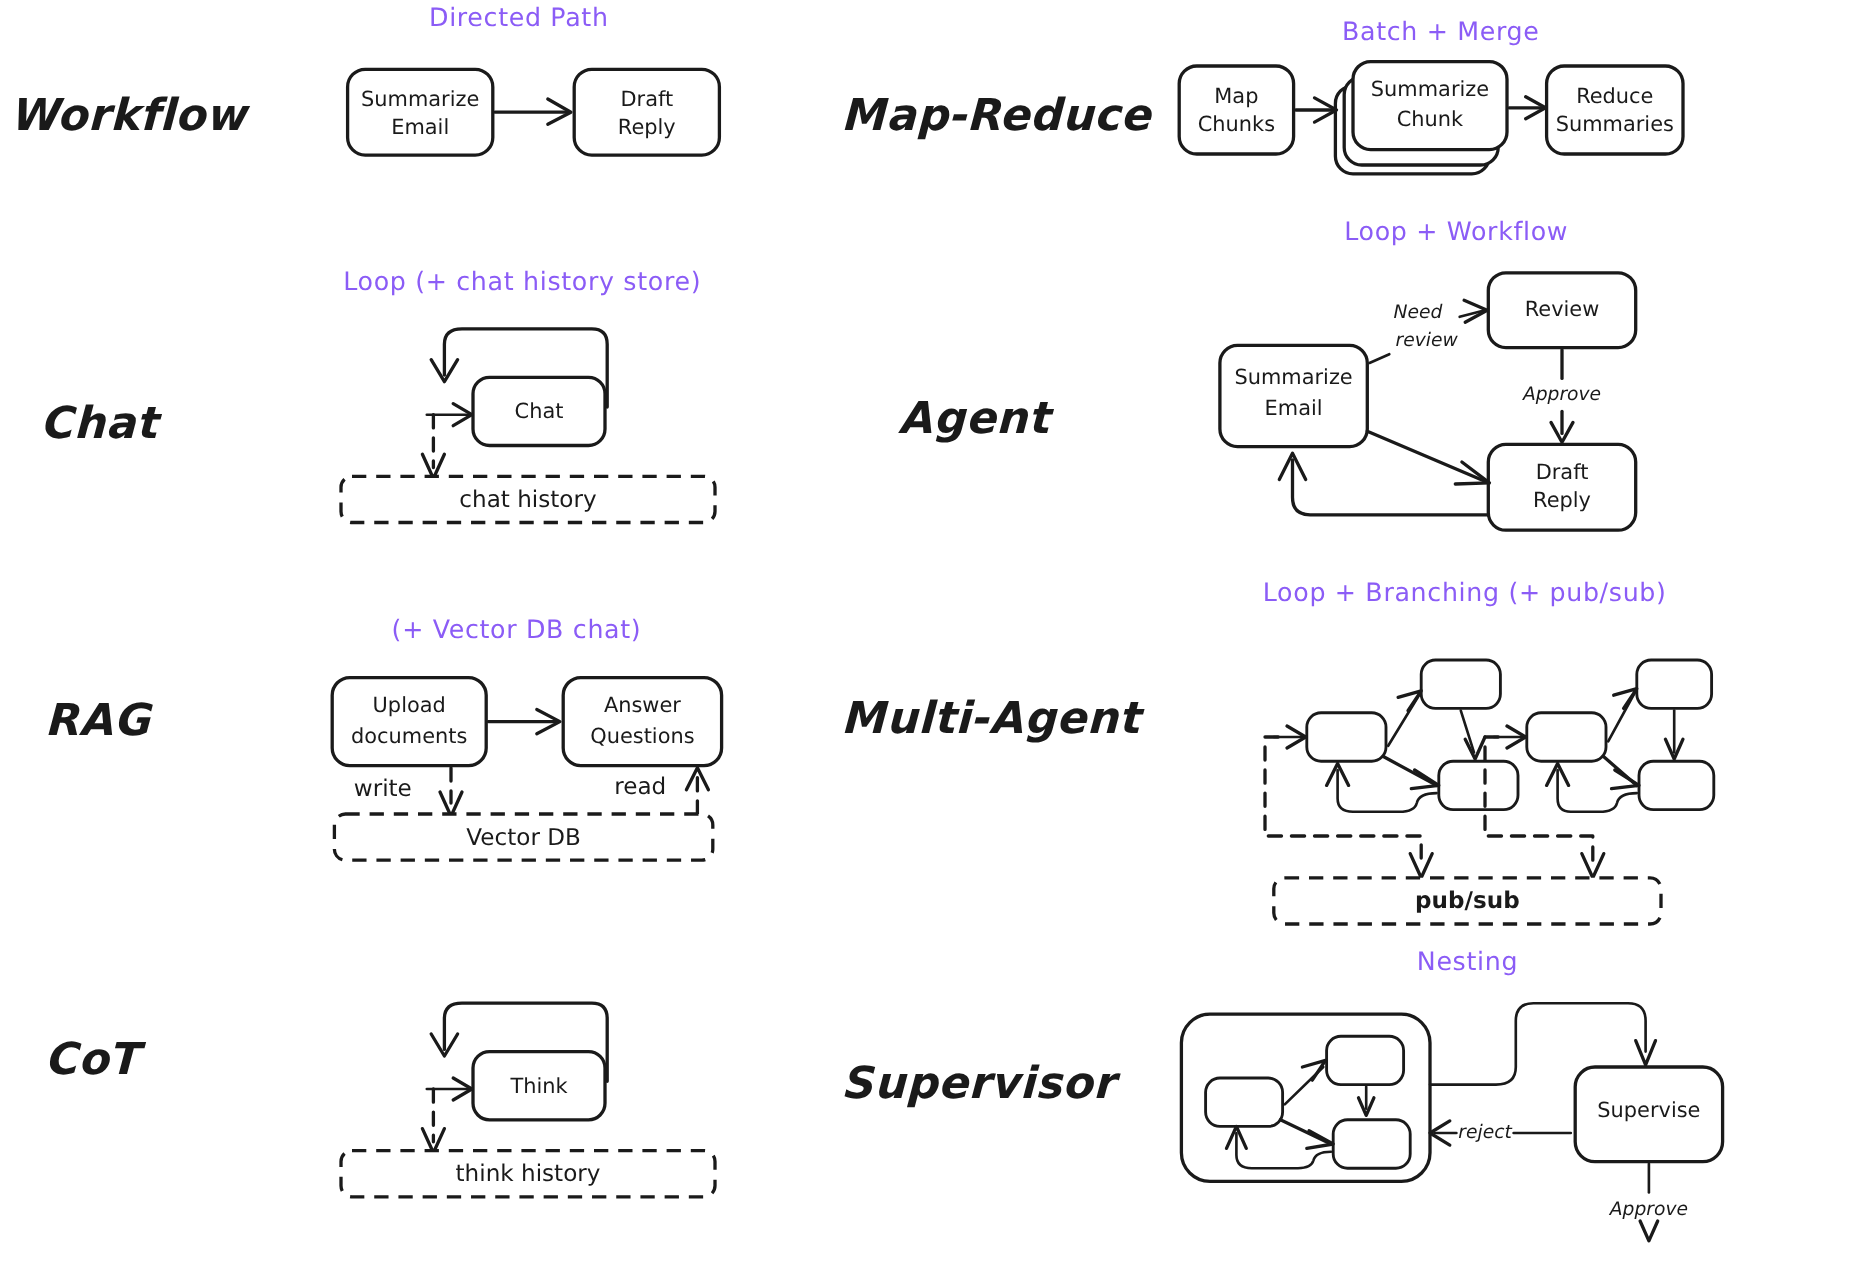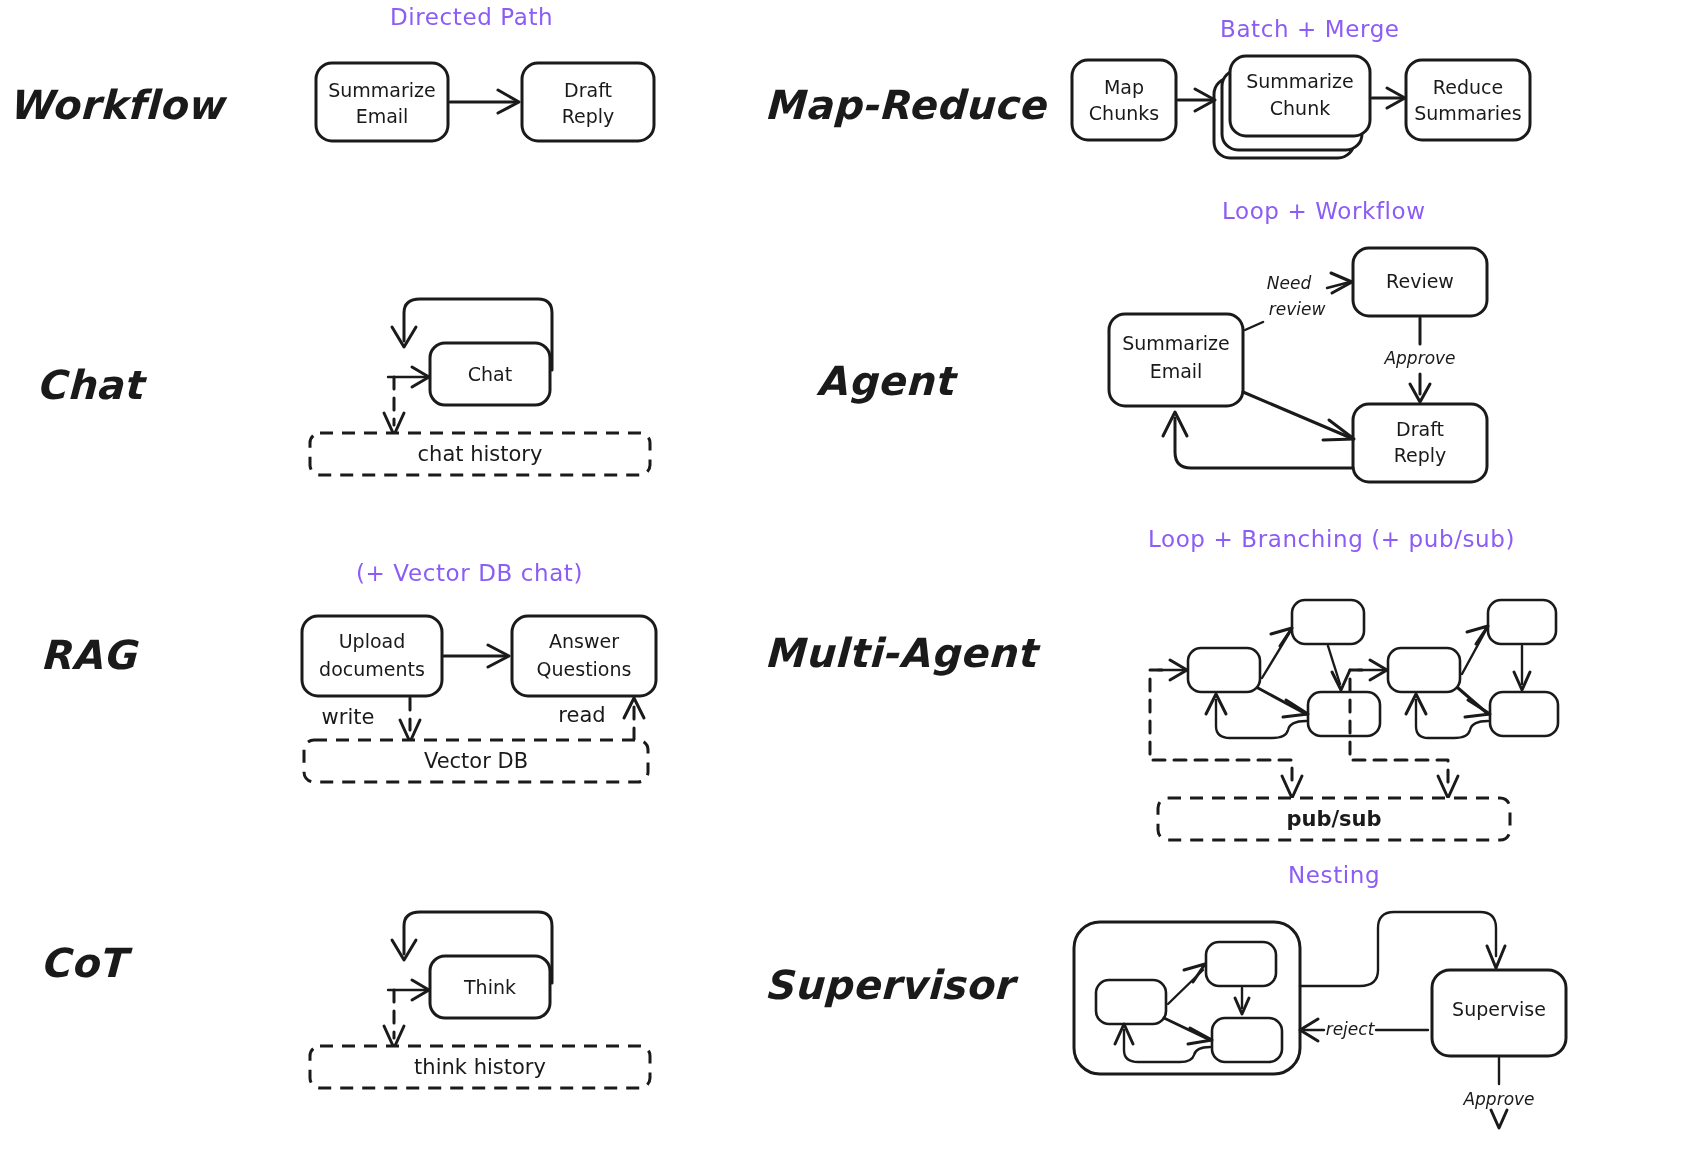--- a/index.html
+++ b/index.html
@@ -113,20 +113,21 @@
 
       <path class="edge" d="M112 50 L146 50"></path>
       <path class="head" d="M129 39 L149 50 L129 61"></path>
 
       <path class="edge" d="M306 48 L336 48"></path>
       <path class="head" d="M321 38 L339 48 L321 58"></path>
     </svg>
   </div>
 
   <div class="row-label" style="left:40px;top:362px;">Chat</div>
+  <div class="caption" style="left:312px;top:244px;">Loop (+ chat history store)</div>
 
   <div class="diagram" style="left:300px;top:285px;">
     <svg width="360" height="190" viewBox="0 0 360 190">
 
       <path class="edge" d="M252 85 L252 28 Q252 14 238 14 L120 14 Q104 14 104 28 L104 56"></path>
       <path class="head" d="M92 42 L104 62 L116 42"></path>
 
       <rect class="box" x="130" y="58" width="120" height="62" rx="15" ry="15"></rect>
       <text class="nodetext" x="190" y="90">Chat</text>
 

